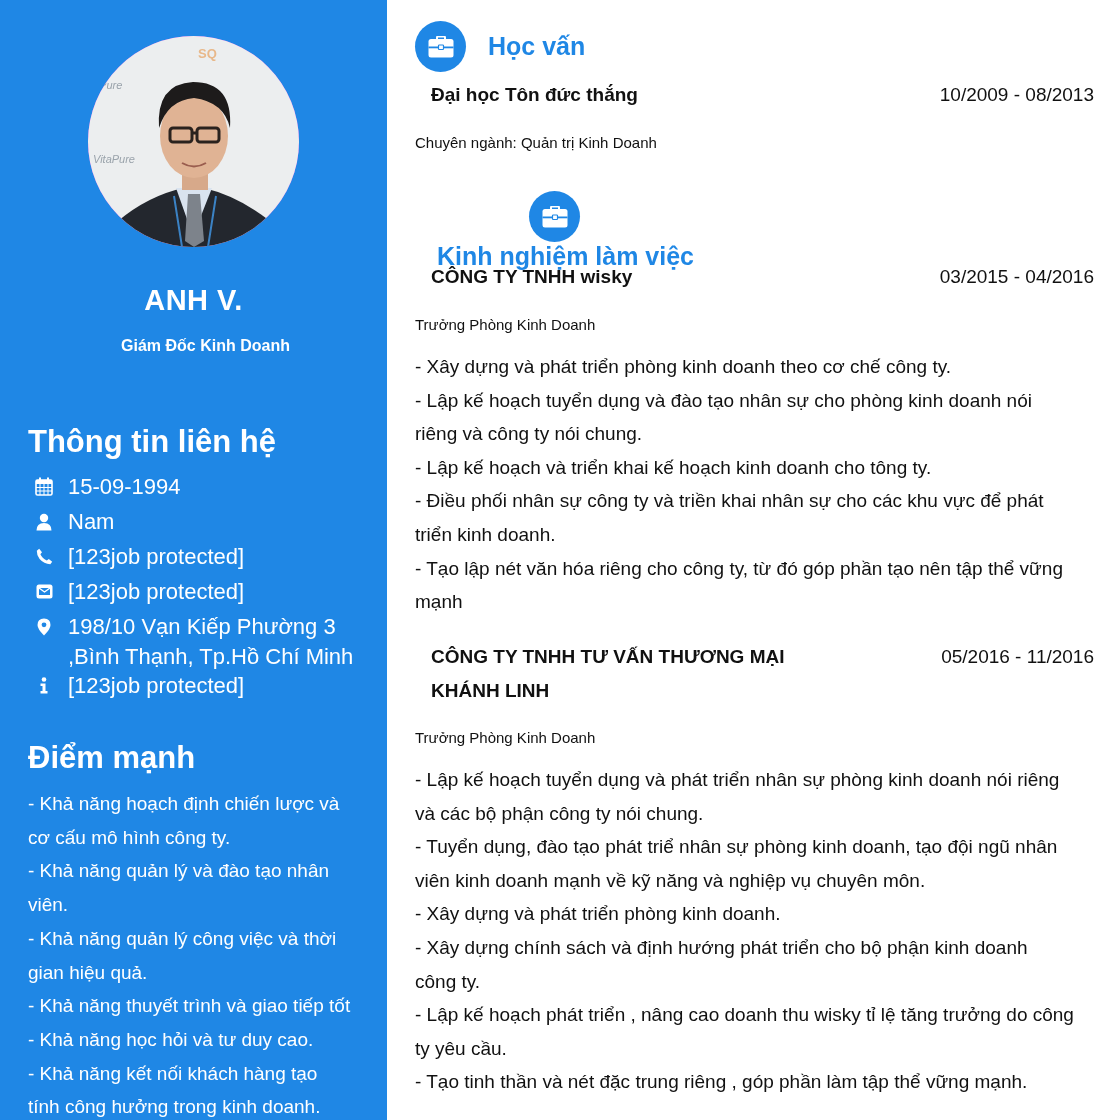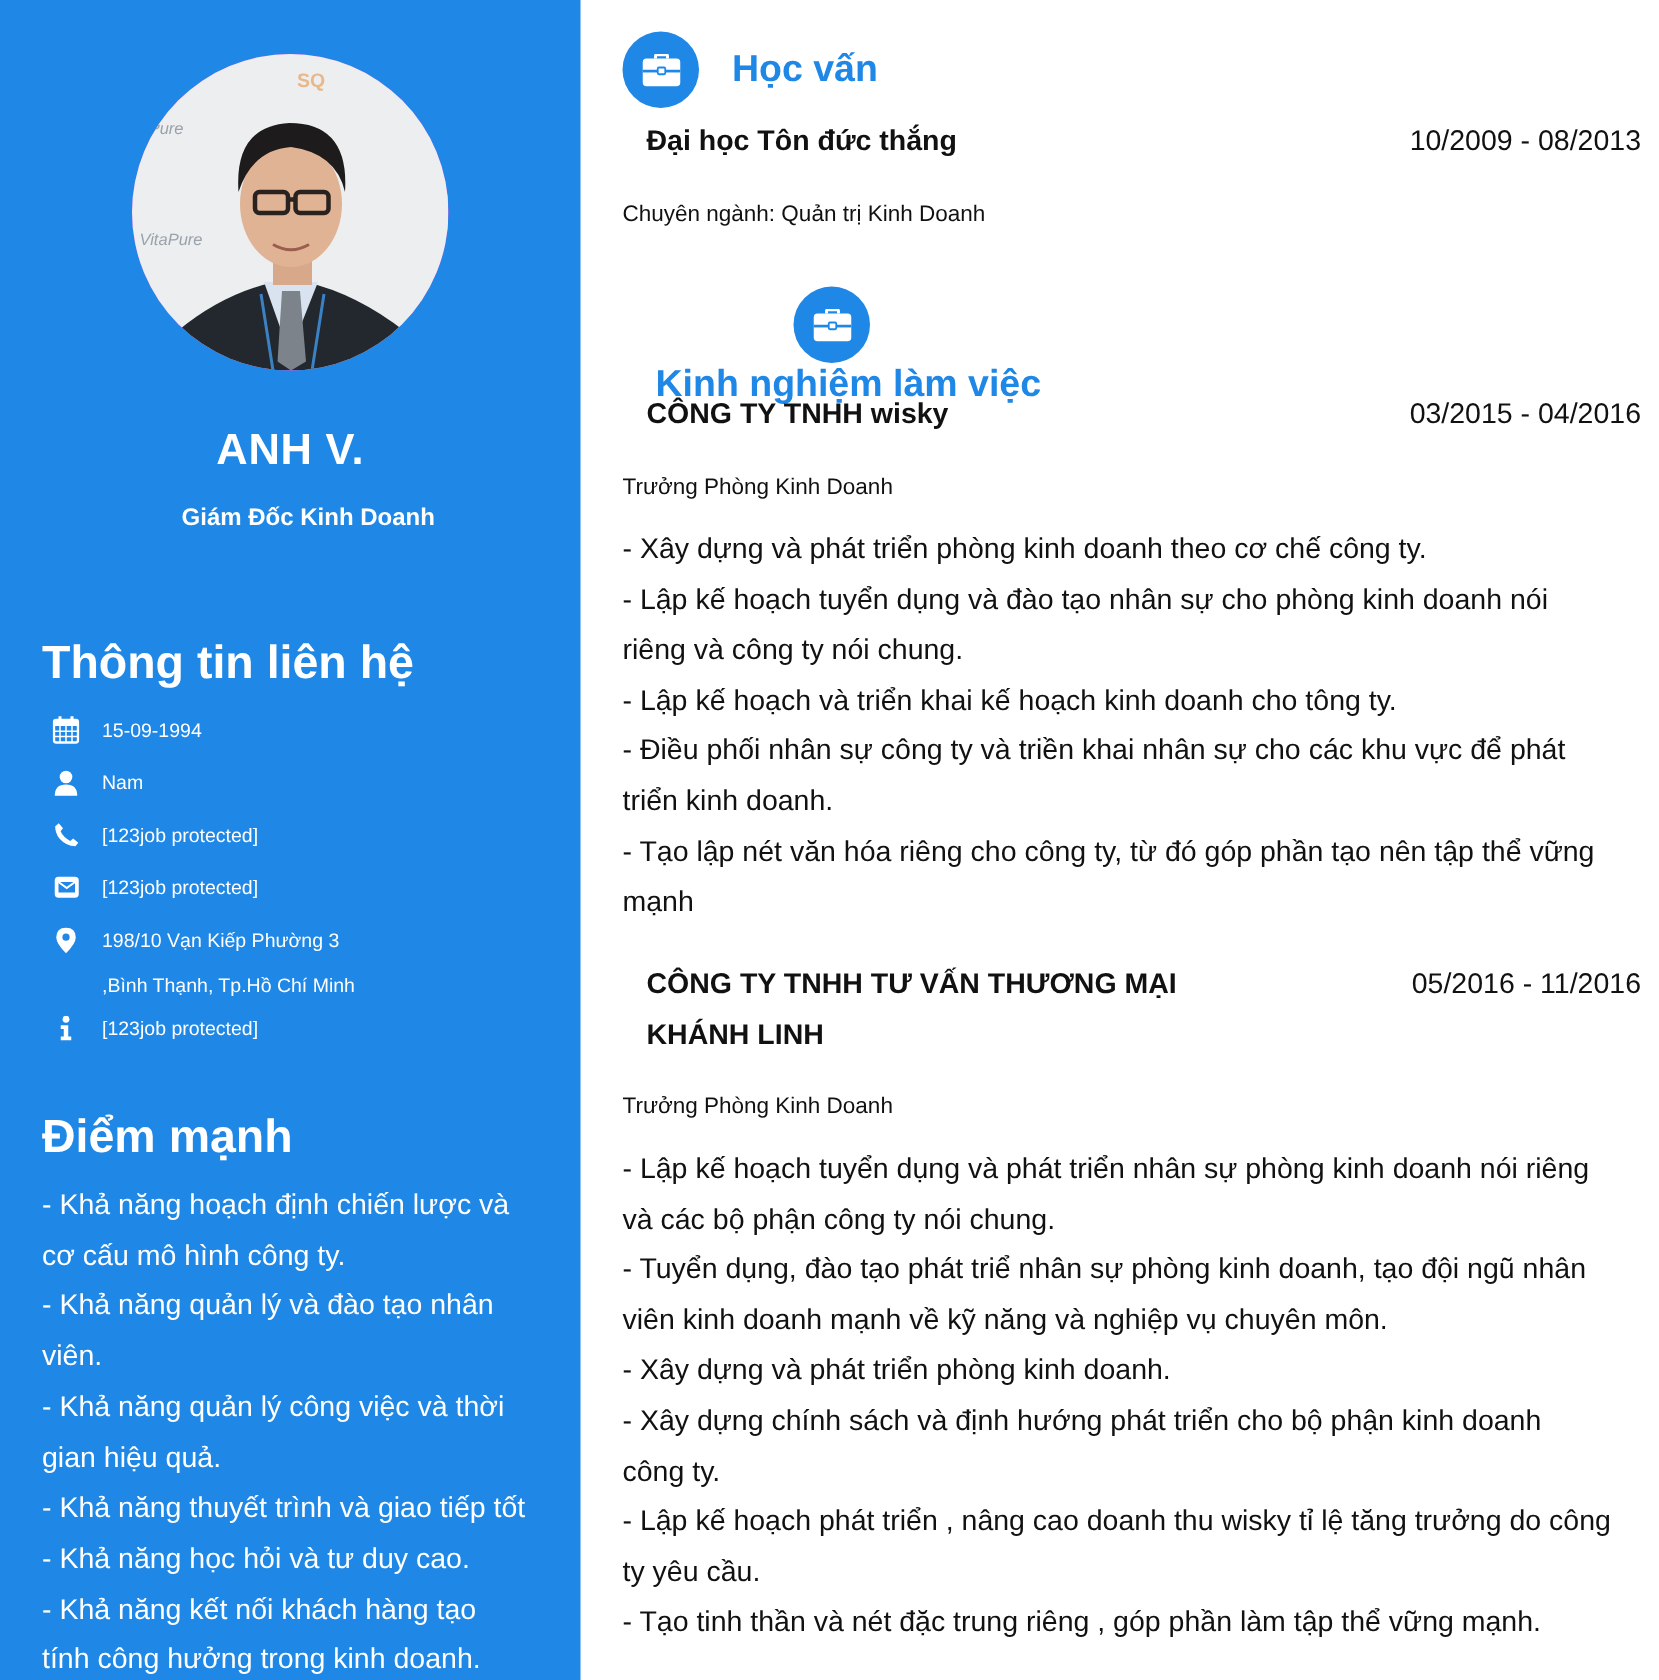--- a/index.html
+++ b/index.html
@@ -20,21 +20,21 @@
       text-align: center; font-weight: bold; font-size: 29px; letter-spacing: 0.5px;
     }
     .jobtitle {
       position: absolute; left: 0; width: 387px; top: 337px;
       text-align: center; font-weight: bold; font-size: 16px; margin-left: 12px;
     }
     .side-heading {
       position: absolute; left: 28px; font-weight: bold; font-size: 31px;
     }
     .contact-list { position: absolute; left: 32px; top: 472px; width: 340px; }
-    .contact-row { display: flex; align-items: flex-start; font-size: 13px; line-height: 29.5px; margin-bottom: 5.5px; }
+    .contact-row { display: flex; align-items: flex-start; font-size: 22px; line-height: 29.5px; margin-bottom: 5.5px; }
     .contact-row.multi { margin-bottom: 0; }
     .contact-icon { width: 24px; height: 29px; display: flex; align-items: center; justify-content: center; margin-right: 12px; flex: 0 0 24px; }
     .contact-icon svg { display: block; }
     .strengths {
       position: absolute; left: 28px; top: 787px; width: 345px;
       font-size: 19px; line-height: 33.7px;
     }
 
     .main { position: absolute; left: 415px; top: 0; width: 665px; }
     .section-head { position: absolute; left: 0; display: flex; align-items: center; }

